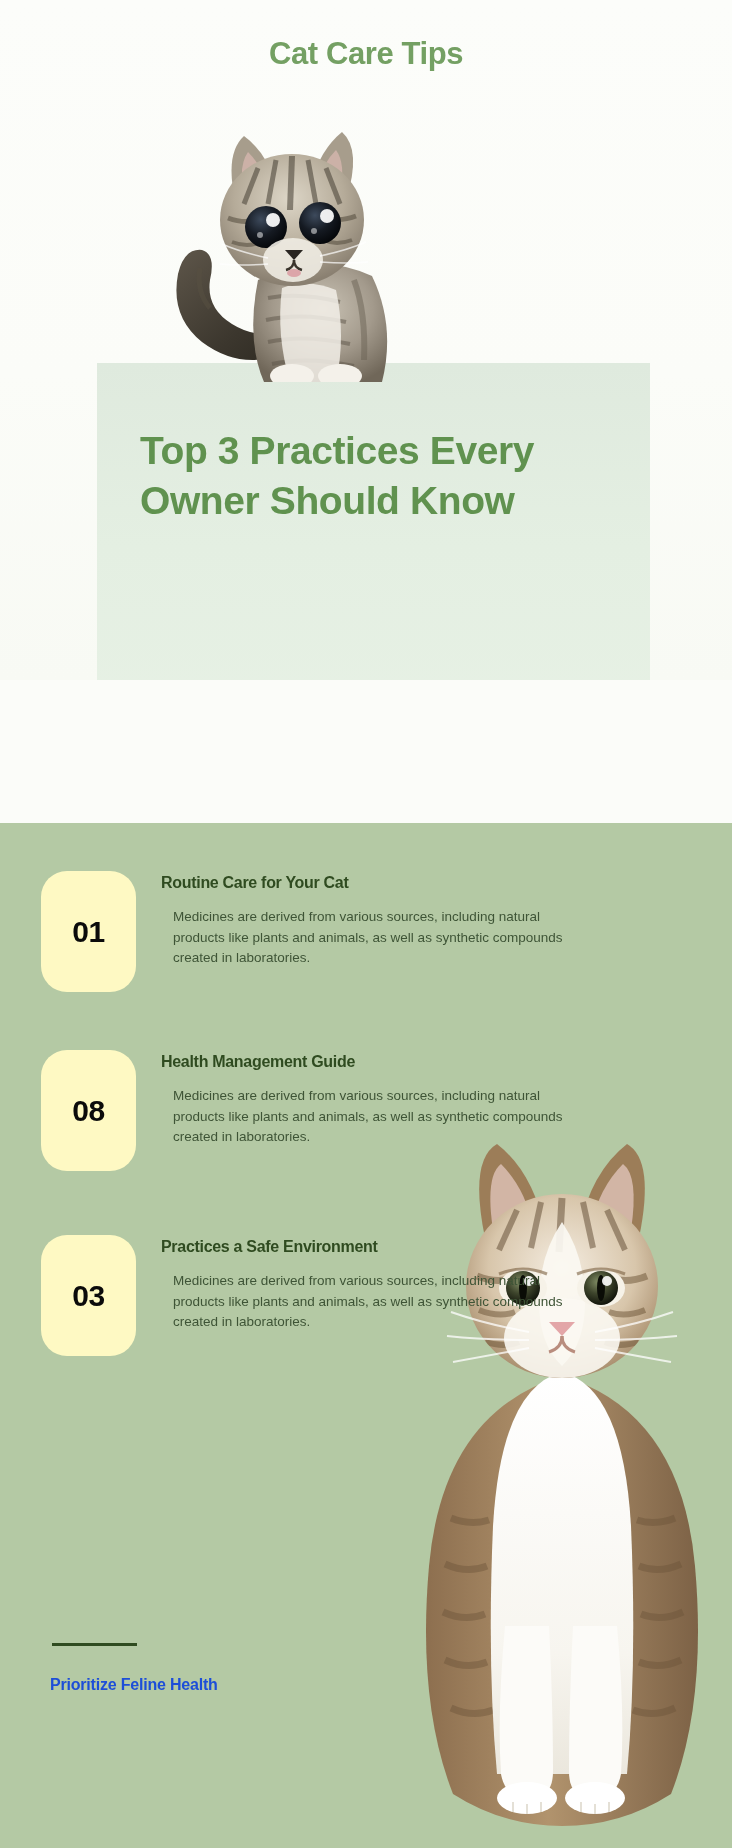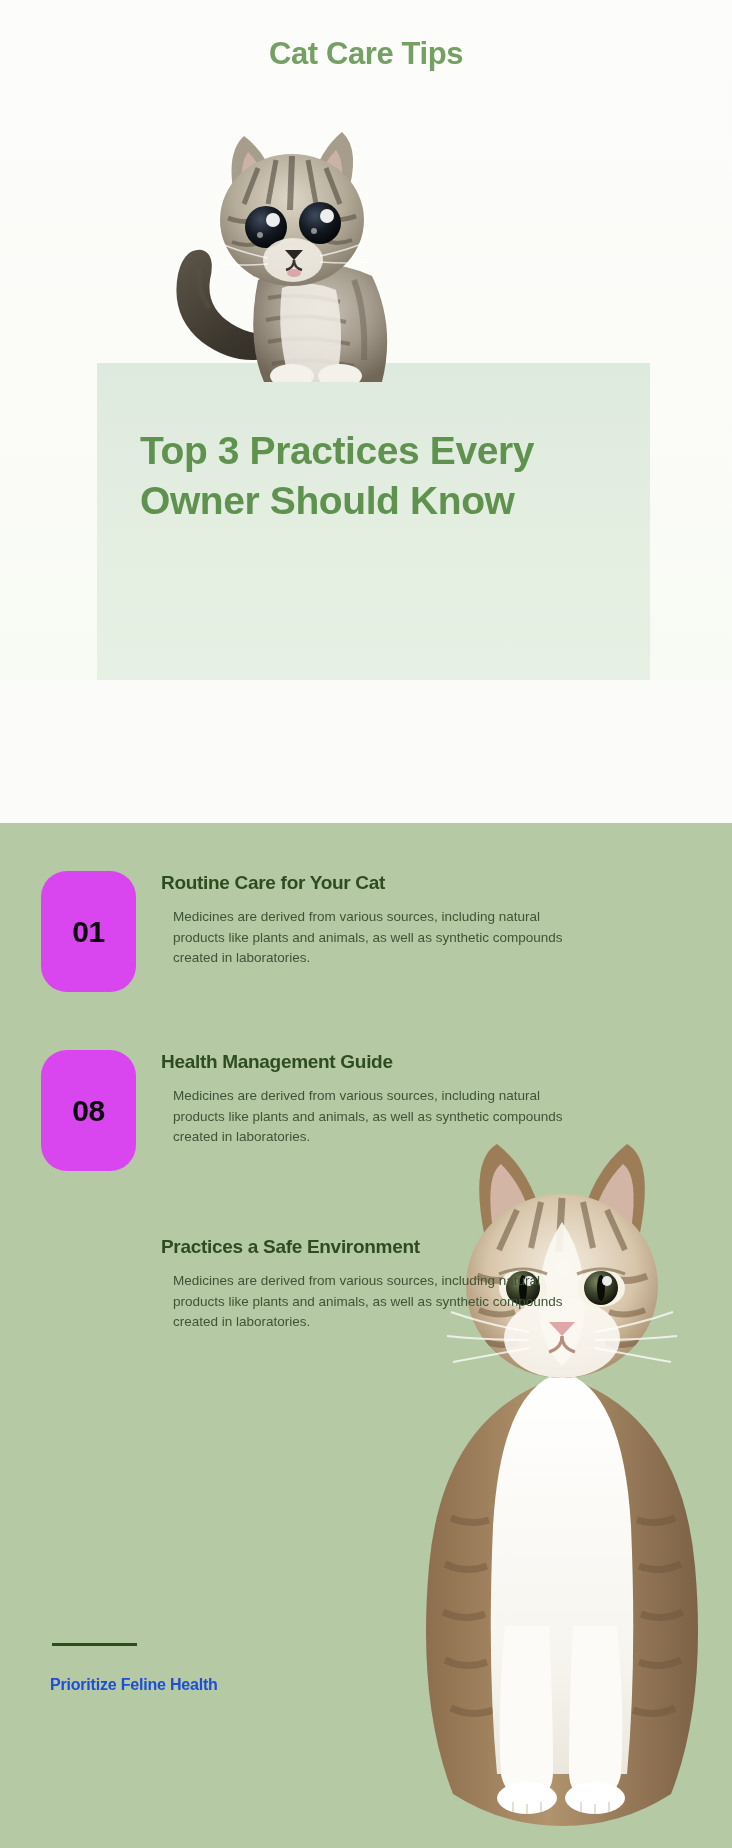--- a/index.html
+++ b/index.html
@@ -93,39 +93,39 @@
   .item-1 { top: 48px; }
   .item-2 { top: 227px; }
   .item-3 { top: 412px; }
 
   .badge {
     position: absolute;
     left: 41px;
     top: 0;
     width: 95px;
     height: 121px;
-    background: #d946ef;
+    background: #fef9c3;
     border-radius: 26px;
     display: flex;
     align-items: center;
     justify-content: center;
     font-size: 30px;
     font-weight: bold;
     letter-spacing: -0.5px;
     color: #0b0b0b;
   }
 
   .item-text {
     position: absolute;
     left: 161px;
     top: 0;
     width: 430px;
   }
   .item-heading {
-    font-size: 19px;
+    font-size: 16px;
     font-weight: bold;
     letter-spacing: -0.3px;
     color: #2f4b20;
     margin: 0 0 11px 0;
     line-height: 24px;
   }
   .item-body {
     font-size: 13.5px;
     line-height: 20.5px;
     color: #3e5436;
@@ -386,20 +386,21 @@
 
       <div class="item item-2">
         <div class="badge">08</div>
         <div class="item-text">
           <h3 class="item-heading">Health Management Guide</h3>
           <p class="item-body">Medicines are derived from various sources, including natural products like plants and animals, as well as synthetic compounds created in laboratories.</p>
         </div>
       </div>
 
       <div class="item item-3">
+        <div class="badge">03</div>
         <div class="item-text">
           <h3 class="item-heading">Practices a Safe Environment</h3>
           <p class="item-body">Medicines are derived from various sources, including natural products like plants and animals, as well as synthetic compounds created in laboratories.</p>
         </div>
       </div>
 
     </div>
 
     <div class="footer">
       <div class="footer-rule"></div>

